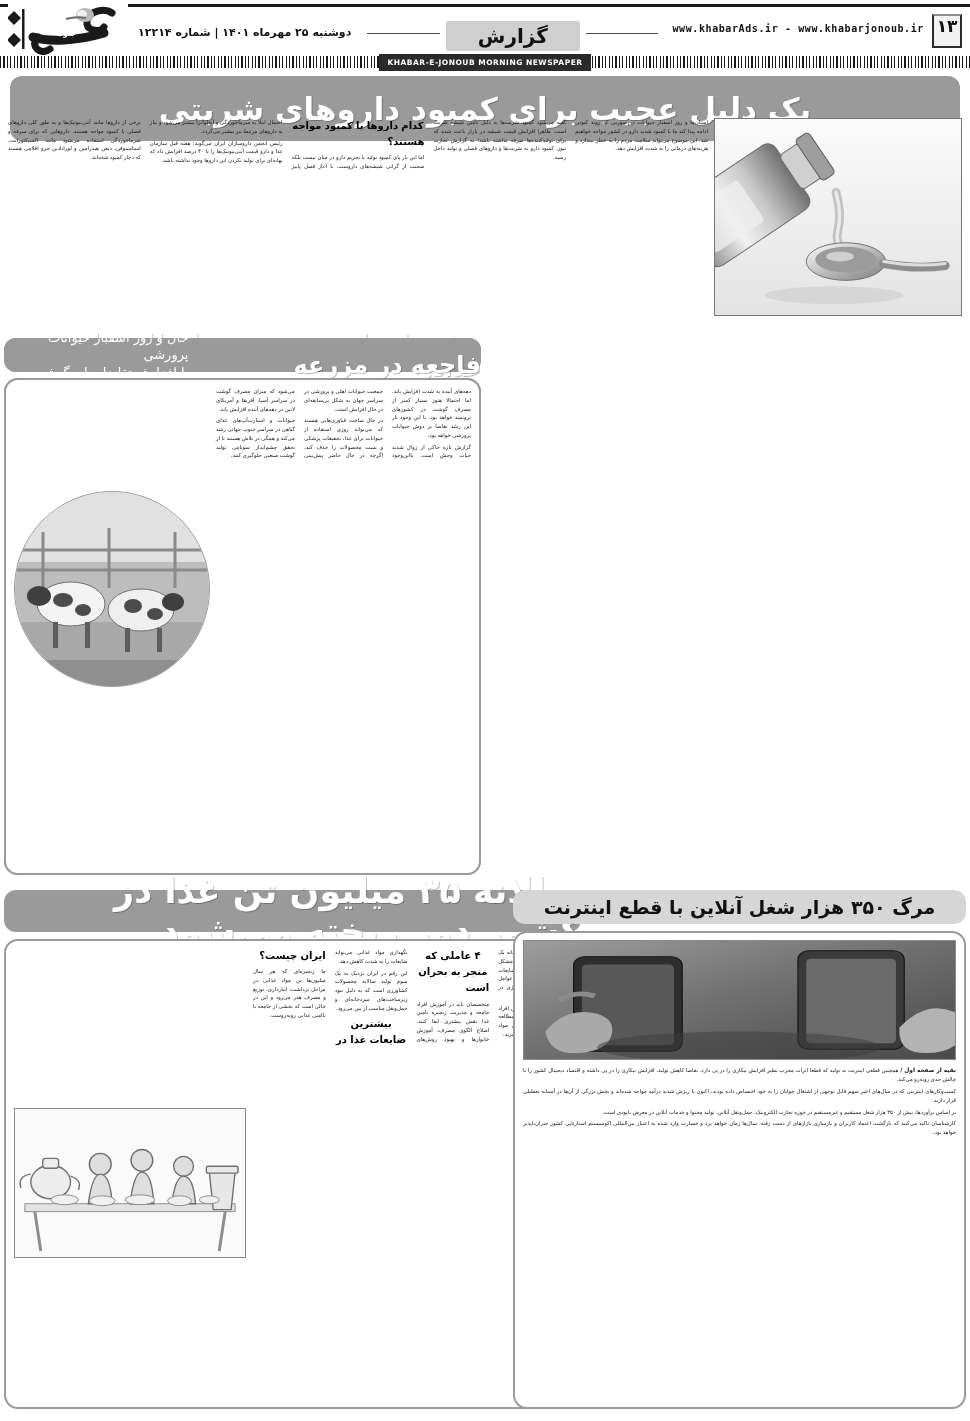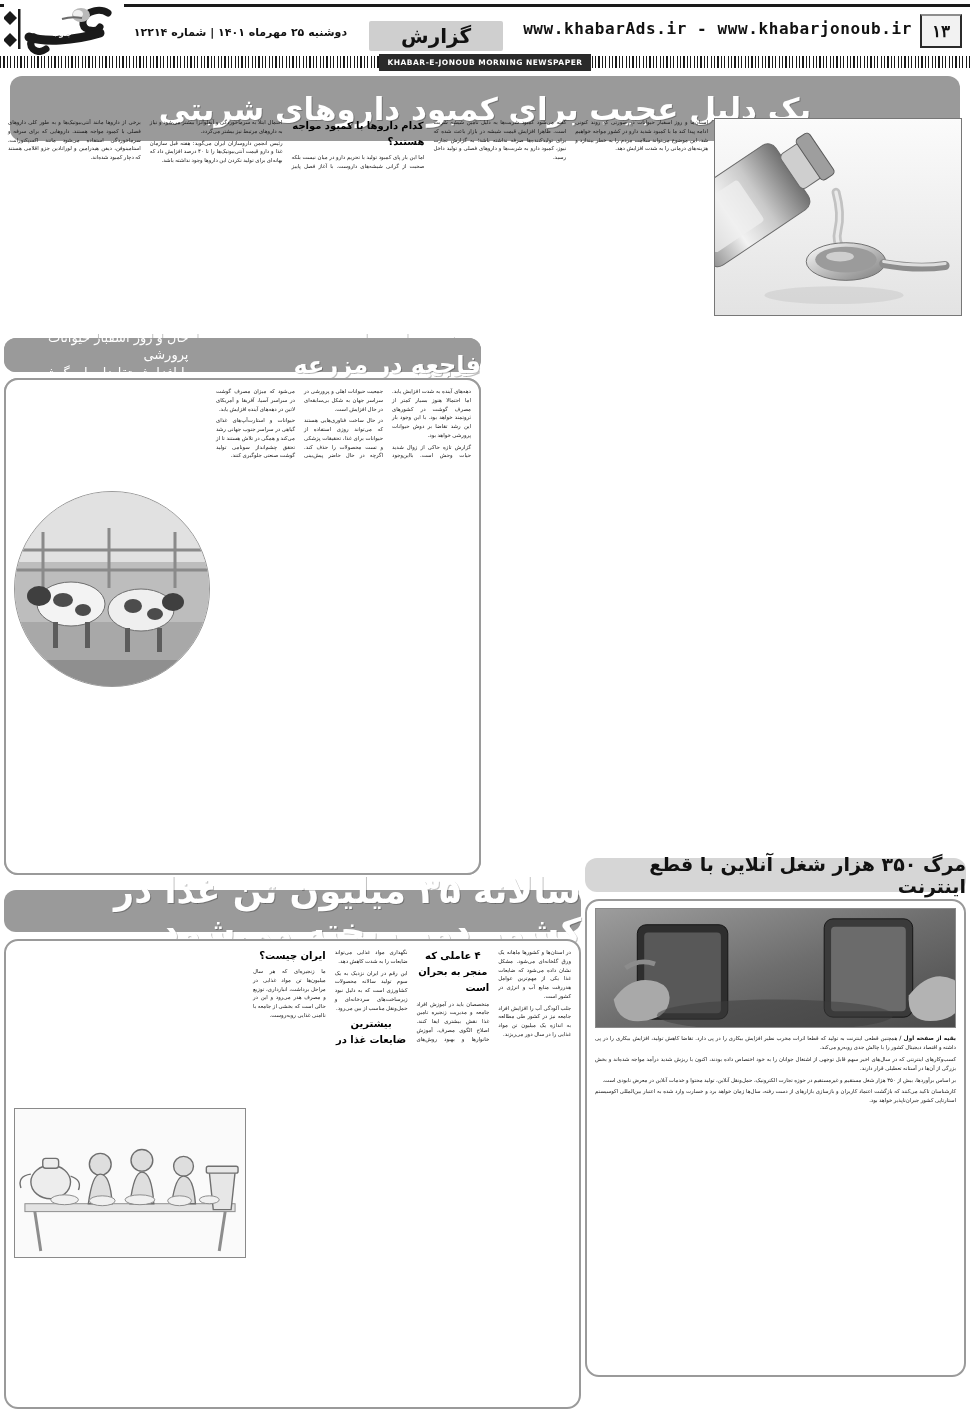--- a/index.html
+++ b/index.html
@@ -17,32 +17,31 @@
     position:relative;
     height:56px;
     padding:0 8px;
     border-bottom:none;
     display:flex; align-items:center;
   }
   .mast-topline {
     position:absolute; left:0; right:0; top:4px; height:3px; background:#1a1a1a;
   }
   .pagenum-box {
-    width:42px; height:34px; margin-top:6px;
+    width:30px; height:34px; margin-top:6px;
     border:2px solid #2b2b2b;
     border-top-color:#8e8e8e;
     background:#f2f2f2;
-    display:flex; align-items:center; justify-content:center;
+    display:flex; justify-content:center;
     font-size:17px; font-weight:bold; color:#111;
     flex:0 0 auto;
-    font-family:Liberation Serif, serif;
   }
   .mast-urls {
     font-family:"DejaVu Sans Mono","Liberation Mono",monospace;
-    font-size:16px; font-weight:bold; letter-spacing:0.6px;
+    font-size:10px; font-weight:bold; letter-spacing:0.6px;
     color:#111; direction:ltr; padding:0 8px; white-space:nowrap;
     text-align:right;
   }
   .mast-rule { flex:1 1 auto; height:1px; background:#4a4a4a; margin:10px 6px 0; }
   .mast-section {
     background:#cfcfcf; color:#111;
     padding:3px 32px; font-size:20px; font-weight:bold;
     border-radius:2px; margin-top:16px; white-space:nowrap;
   }
   .mast-date {
@@ -111,21 +110,21 @@
     border:1px solid #777;
   }
 
   
   #article-food { position:absolute; right:489px; top:338px; width:477px; height:545px; }
   #article-farm { position:absolute; left:4px; top:338px; width:477px; height:545px; }
   .row2-head { height:34px; margin-bottom:6px; }
 
   
   #article-waste { position:absolute; left:4px; top:890px; width:577px; height:527px; }
-  #article-internet { position:absolute; right:4px; top:858px; width:381px; height:527px; }
+  #article-internet { position:absolute; right:4px; top:890px; width:453px; height:527px; }
 
   .circ-img {
     border-radius:50%; overflow:hidden; border:1px solid #999;
     background:#cfcfcf; position:relative;
   }
 </style>
 </head>
 <body>
 
 <div class="page">

